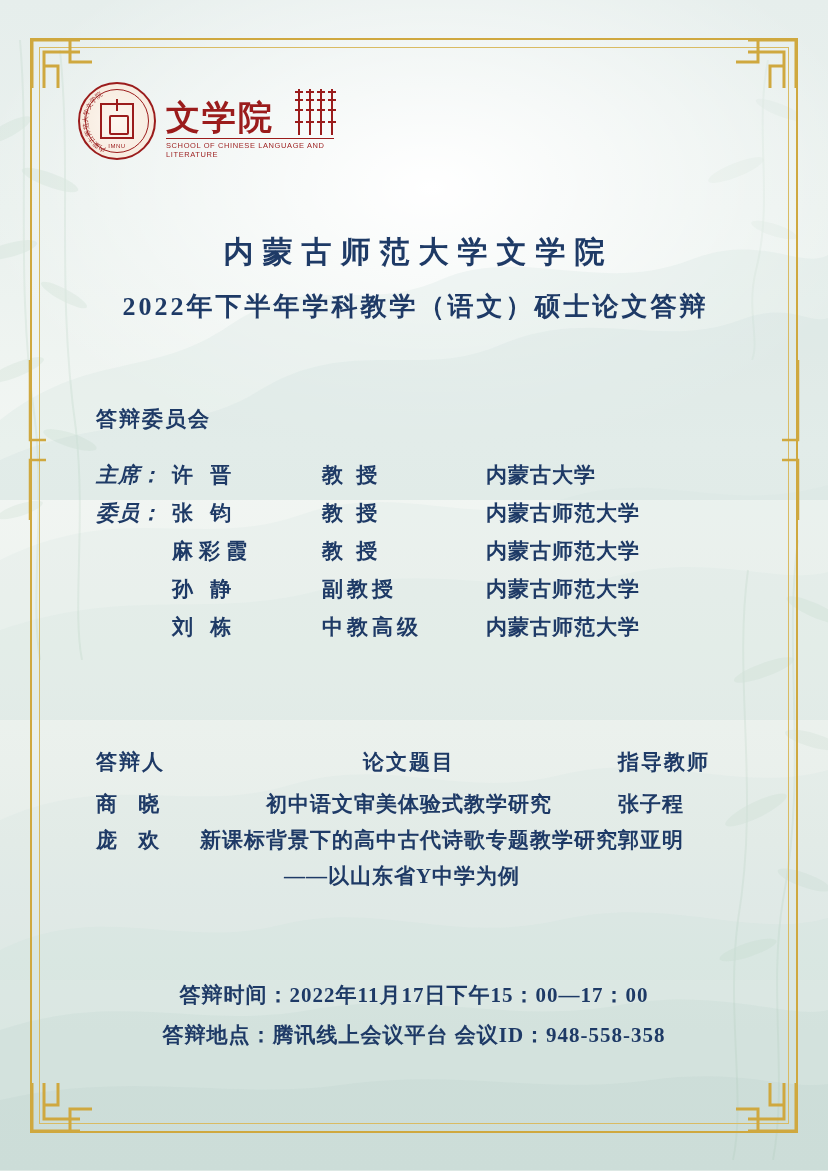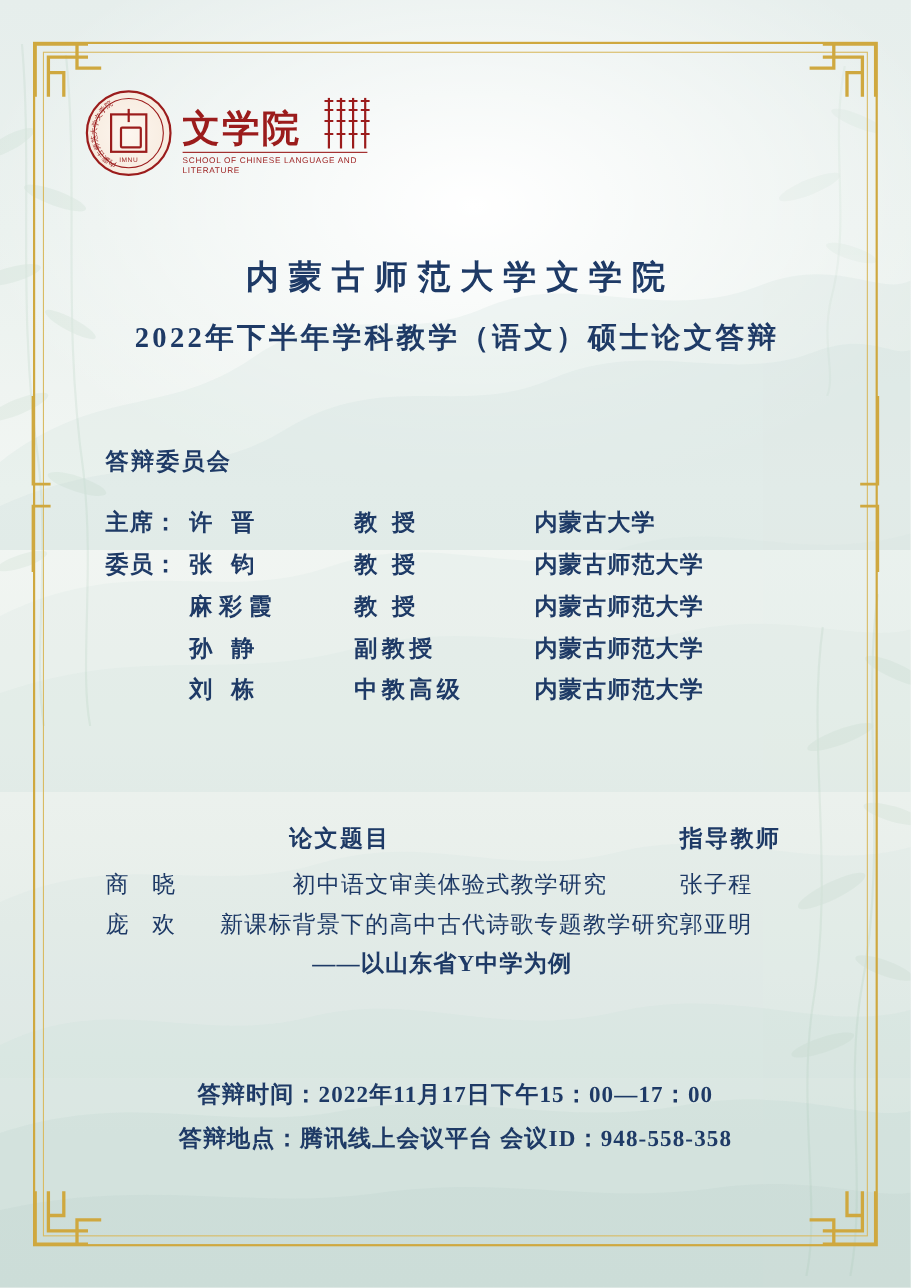--- a/index.html
+++ b/index.html
@@ -236,20 +236,21 @@
     display: flex;
     align-items: baseline;
     font-size: 21px;
     font-weight: bold;
     letter-spacing: 1px;
     height: 38px;
   }
   .c-role {
     width: 76px;
     display: inline-block;
+    font-style: italic;
   }
   .c-name {
     width: 150px;
     display: inline-block;
     letter-spacing: 6px;
   }
   .c-rank {
     width: 164px;
     display: inline-block;
     letter-spacing: 4px;
@@ -273,21 +274,21 @@
     margin-bottom: 14px;
   }
   .p-head .h-person { width: 200px; text-align: left; padding-left: 96px; box-sizing: border-box; }
   .p-head .h-title { flex: 1; text-align: center; }
   .p-head .h-adviser { width: 210px; text-align: left; }
 
   .p-row {
     display: flex;
     align-items: baseline;
     font-size: 21px;
-    font-weight: normal;
+    font-weight: bold;
     letter-spacing: 1px;
     height: 36px;
   }
   .p-row .p-person { width: 200px; padding-left: 96px; box-sizing: border-box; letter-spacing: 8px; }
   .p-row .p-title { flex: 1; text-align: center; letter-spacing: 1px; }
   .p-row .p-adviser { width: 210px; text-align: left; letter-spacing: 1px; }
   .p-sub {
     text-align: center;
     font-size: 21px;
     font-weight: bold;
@@ -520,20 +521,21 @@
       <div class="c-row">
         <span class="c-role"></span>
         <span class="c-name">刘 栋</span>
         <span class="c-rank">中教高级</span>
         <span class="c-org">内蒙古师范大学</span>
       </div>
     </div>
 
     <div class="papers">
       <div class="p-head">
+        <span class="h-person">答辩人</span>
         <span class="h-title">论文题目</span>
         <span class="h-adviser">指导教师</span>
       </div>
 
       <div class="p-row">
         <span class="p-person">商 晓</span>
         <span class="p-title">初中语文审美体验式教学研究</span>
         <span class="p-adviser">张子程</span>
       </div>
 

